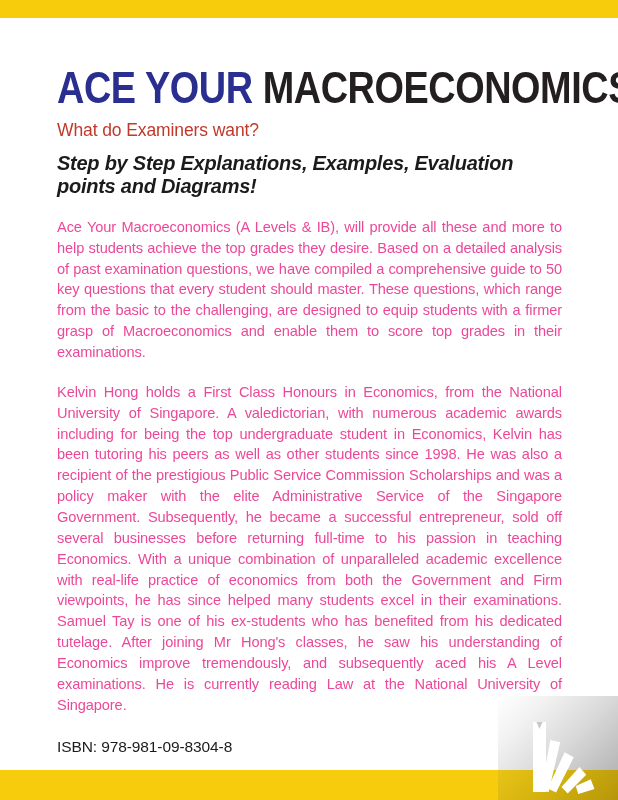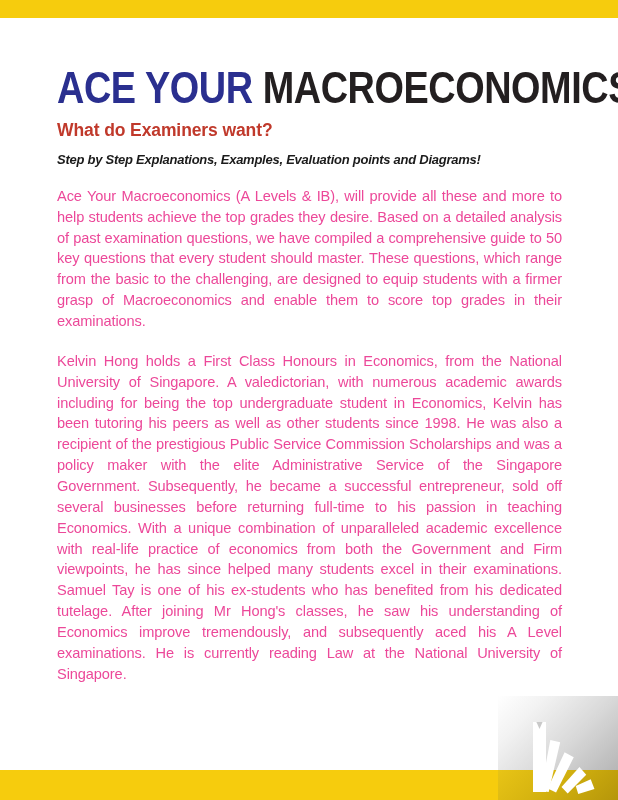--- a/index.html
+++ b/index.html
@@ -84,28 +84,28 @@
     transform: scaleX(0.86);
     transform-origin: left center;
     white-space: nowrap;
   }
   .title .t-blue { color: #2a2f8f; }
   .title .t-dark { color: #231f20; }
 
   .subtitle {
     margin: 9px 0 0 0;
     font-size: 17.5px;
-    font-weight: bold;
+    font-weight: normal;
     color: #c0392b;
     letter-spacing: -0.1px;
   }
 
   .tagline {
     margin: 11px 0 0 0;
-    font-size: 13px;
+    font-size: 20px;
     font-weight: bold;
     font-style: italic;
     color: #1b1b1b;
     letter-spacing: -0.25px;
   }
 
   .body-para {
     margin: 19px 0 0 0;
     font-size: 14.6px;
     line-height: 1.43;
@@ -144,20 +144,21 @@
 
     <h2 class="subtitle">What do Examiners want?</h2>
 
     <p class="tagline">Step by Step Explanations, Examples, Evaluation points and Diagrams!</p>
 
     <p class="body-para">Ace Your Macroeconomics (A Levels &amp; IB), will provide all these and more to help students achieve the top grades they desire. Based on a detailed analysis of past examination questions, we have compiled a comprehensive guide to 50 key questions that every student should master. These questions, which range from the basic to the challenging, are designed to equip students with a firmer grasp of Macroeconomics and enable them to score top grades in their examinations.</p>
 
 
     <p class="body-para">Kelvin Hong holds a First Class Honours in Economics, from the National University of Singapore. A valedictorian, with numerous academic awards including for being the top undergraduate student in Economics, Kelvin has been tutoring his peers as well as other students since 1998. He was also a recipient of the prestigious Public Service Commission Scholarships and was a policy maker with the elite Administrative Service of the Singapore Government. Subsequently, he became a successful entrepreneur, sold off several businesses before returning full-time to his passion in teaching Economics. With a unique combination of unparalleled academic excellence with real-life practice of economics from both the Government and Firm viewpoints, he has since helped many students excel in their examinations. Samuel Tay is one of his ex-students who has benefited from his dedicated tutelage. After joining Mr Hong's classes, he saw his understanding of Economics improve tremendously, and subsequently aced his A Level examinations. He is currently reading Law at the National University of Singapore.</p>
 
+    <p class="isbn">ISBN: 978-981-09-8304-8</p>
 
   </div>
 
   <div class="bar-bottom"></div>
 
   <div class="logo-block">
     <div class="logo-foot"></div>
     <svg class="logo-books" viewBox="0 0 120 104">
 
       <path d="M35 26 L48 26 L48 96 L35 96 Z" fill="#ffffff"></path>

